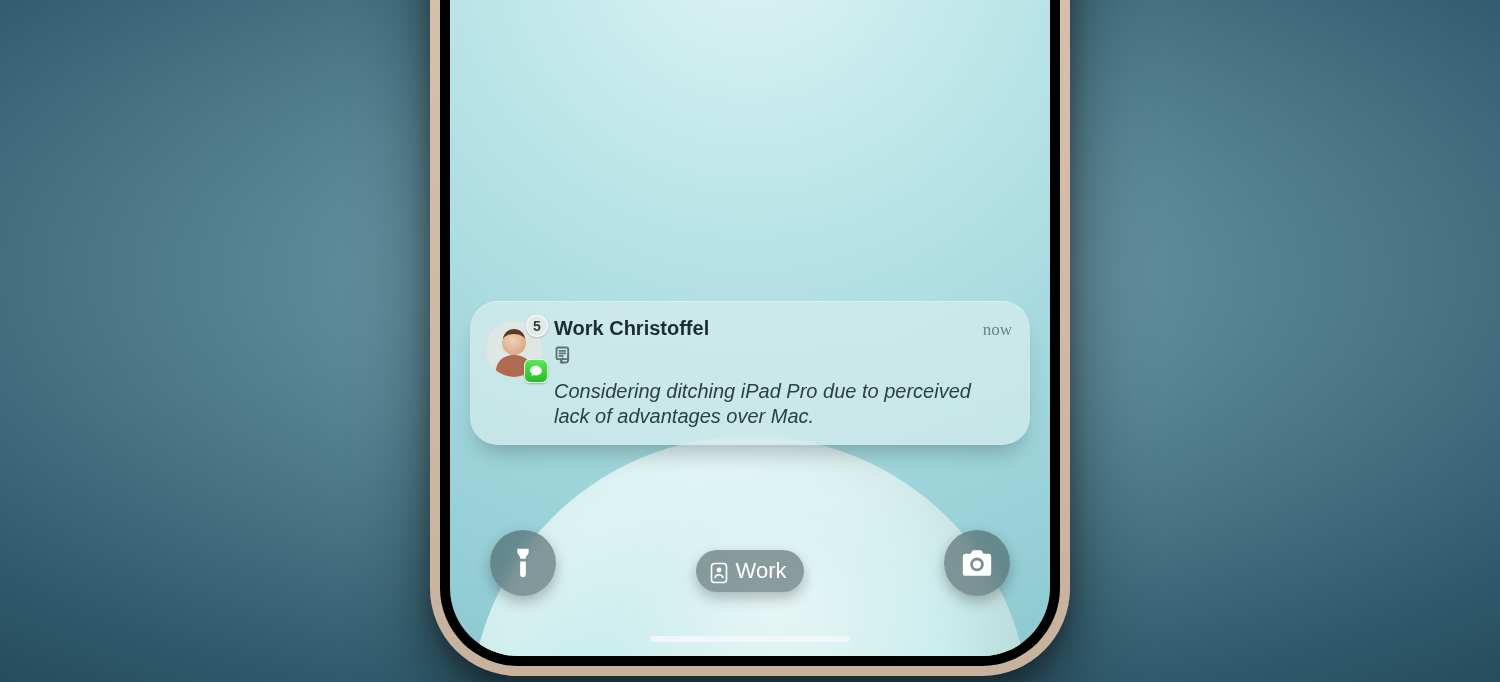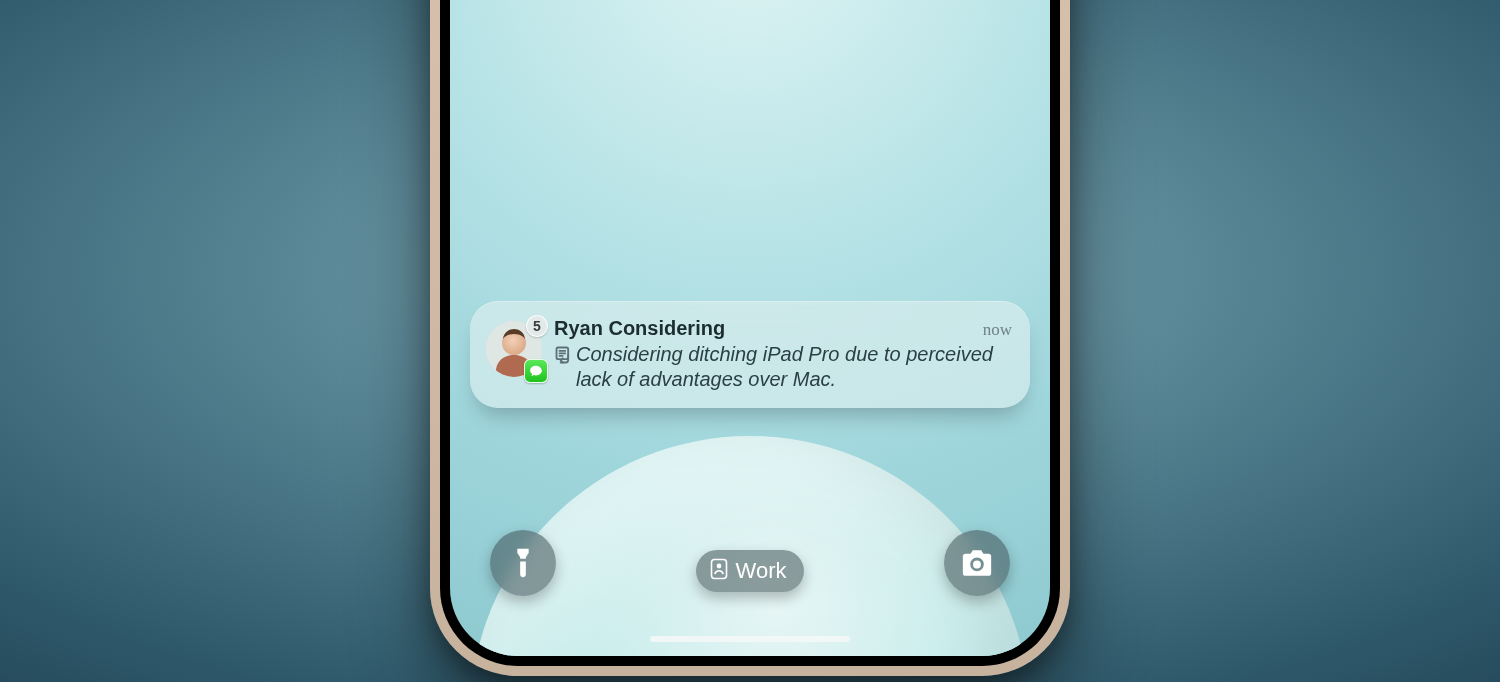--- a/index.html
+++ b/index.html
@@ -144,22 +144,23 @@
   }
   .when {
     font-size: 17px;
     color: #6f8287;
     flex: 0 0 auto;
     font-family: Liberation Serif, serif;
   }
   .msg-line {
     display:flex;
     align-items:flex-start;
-    gap: 2px;
+    gap: 14px;
     margin-top: 2px;
+    flex-direction: column;
   }
   .summary-glyph {
     flex: 0 0 auto;
     width: 20px;
     height: 20px;
     margin-top: 3px;
     color: #5d7277;
   }
   .summary-glyph svg { width:100%; height:100%; display:block; }
   .msg {
@@ -190,21 +191,21 @@
     align-items:center;
     justify-content:center;
     color: #fff;
     box-shadow: 0 6px 14px rgba(0,0,0,0.25);
     cursor: pointer;
   }
   .circle-btn svg { width: 34px; height: 34px; }
 
   .focus-pill {
     display:flex;
-    align-items:flex-start;
+    align-items:flex-end;
     gap: 8px;
     padding: 8px 18px 8px 14px;
     border-radius: 24px;
     background: rgba(50,65,68,0.5);
     color: #fff;
     font-size: 22px;
     font-weight: 500;
     backdrop-filter: blur(8px);
     box-shadow: 0 6px 14px rgba(0,0,0,0.25);
     cursor: pointer;
@@ -254,21 +255,21 @@
           <span>5</span>
         </div>
         <div class="app-badge">
           <svg viewBox="0 0 24 24">
             <path d="M12 3C6.5 3 2 6.6 2 11c0 2.4 1.3 4.5 3.4 6L4 21l4.4-2c1.1.3 2.3.5 3.6.5 5.5 0 10-3.6 10-8S17.5 3 12 3z" fill="#fff"></path>
           </svg>
         </div>
       </div>
       <div class="notif-body">
         <div class="notif-header">
-          <span class="sender">Ryan Considering</span>
+          <span class="sender">Work Christoffel</span>
           <span class="when">now</span>
         </div>
         <div class="msg-line">
           <span class="summary-glyph">
             <svg viewBox="0 0 24 24" fill="none" stroke="currentColor" stroke-width="2.2" stroke-linecap="round" stroke-linejoin="round">
               <rect x="3" y="3" width="14" height="14" rx="2"></rect>
               <path d="M6.5 7h7M6.5 10h7M6.5 13h4"></path>
               <path d="M17 12v6a3 3 0 0 1-3 3H8"></path>
               <path d="M10.5 18.5 8 21l2.5 2.5" transform="translate(0 -2.5)"></path>
             </svg>

